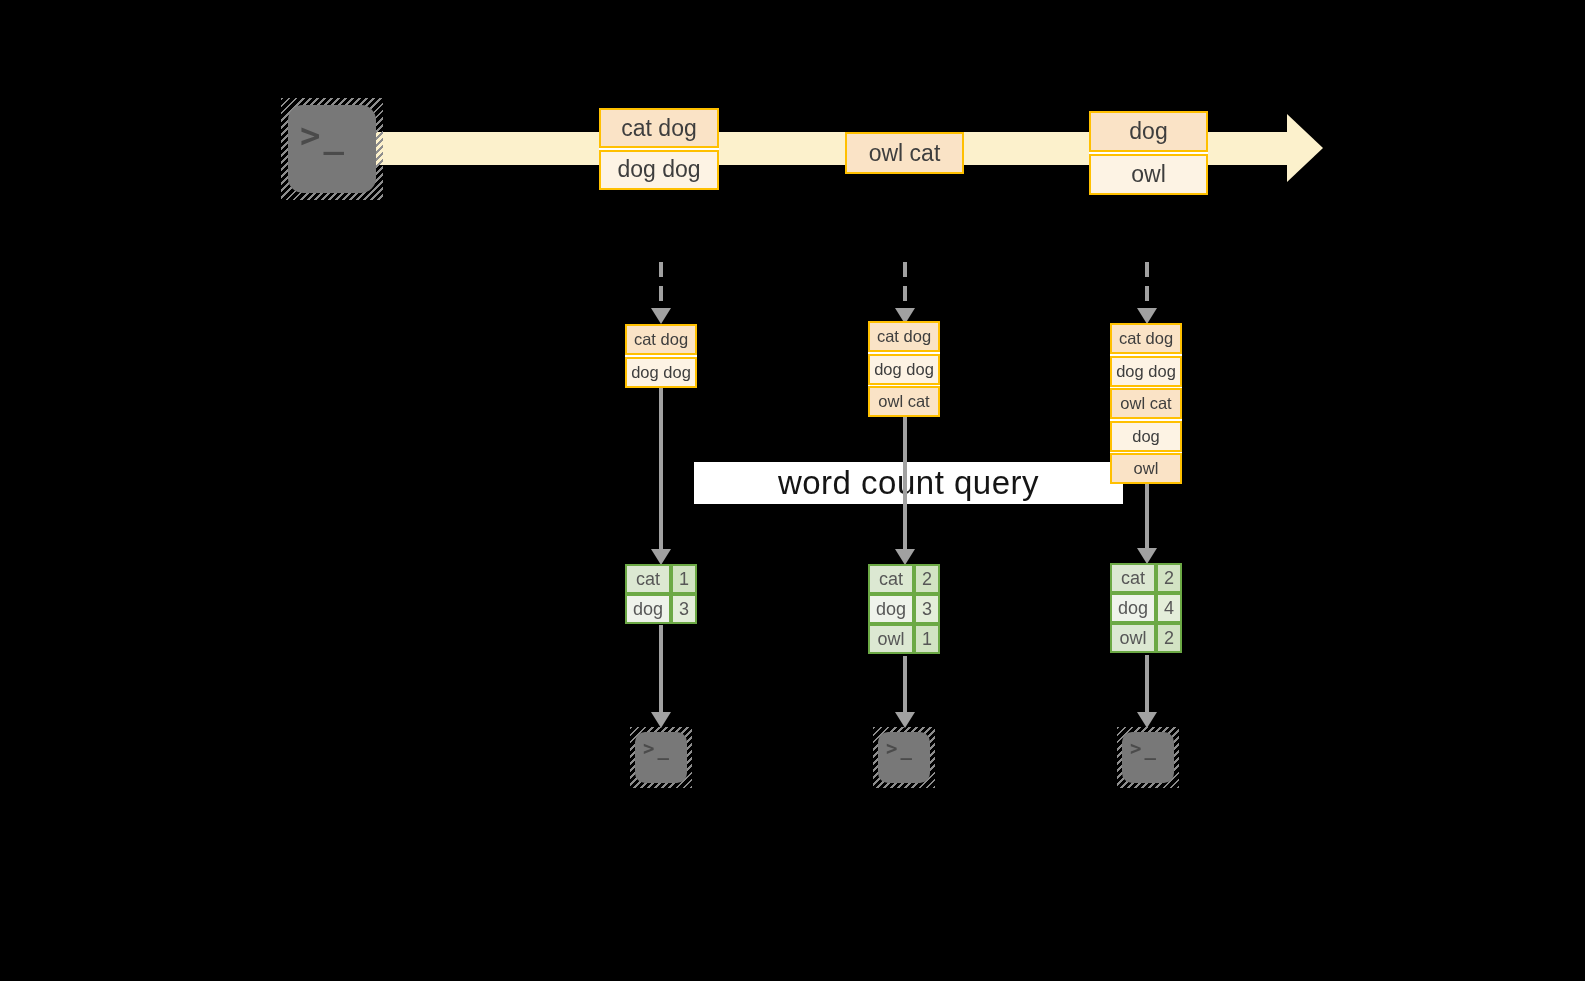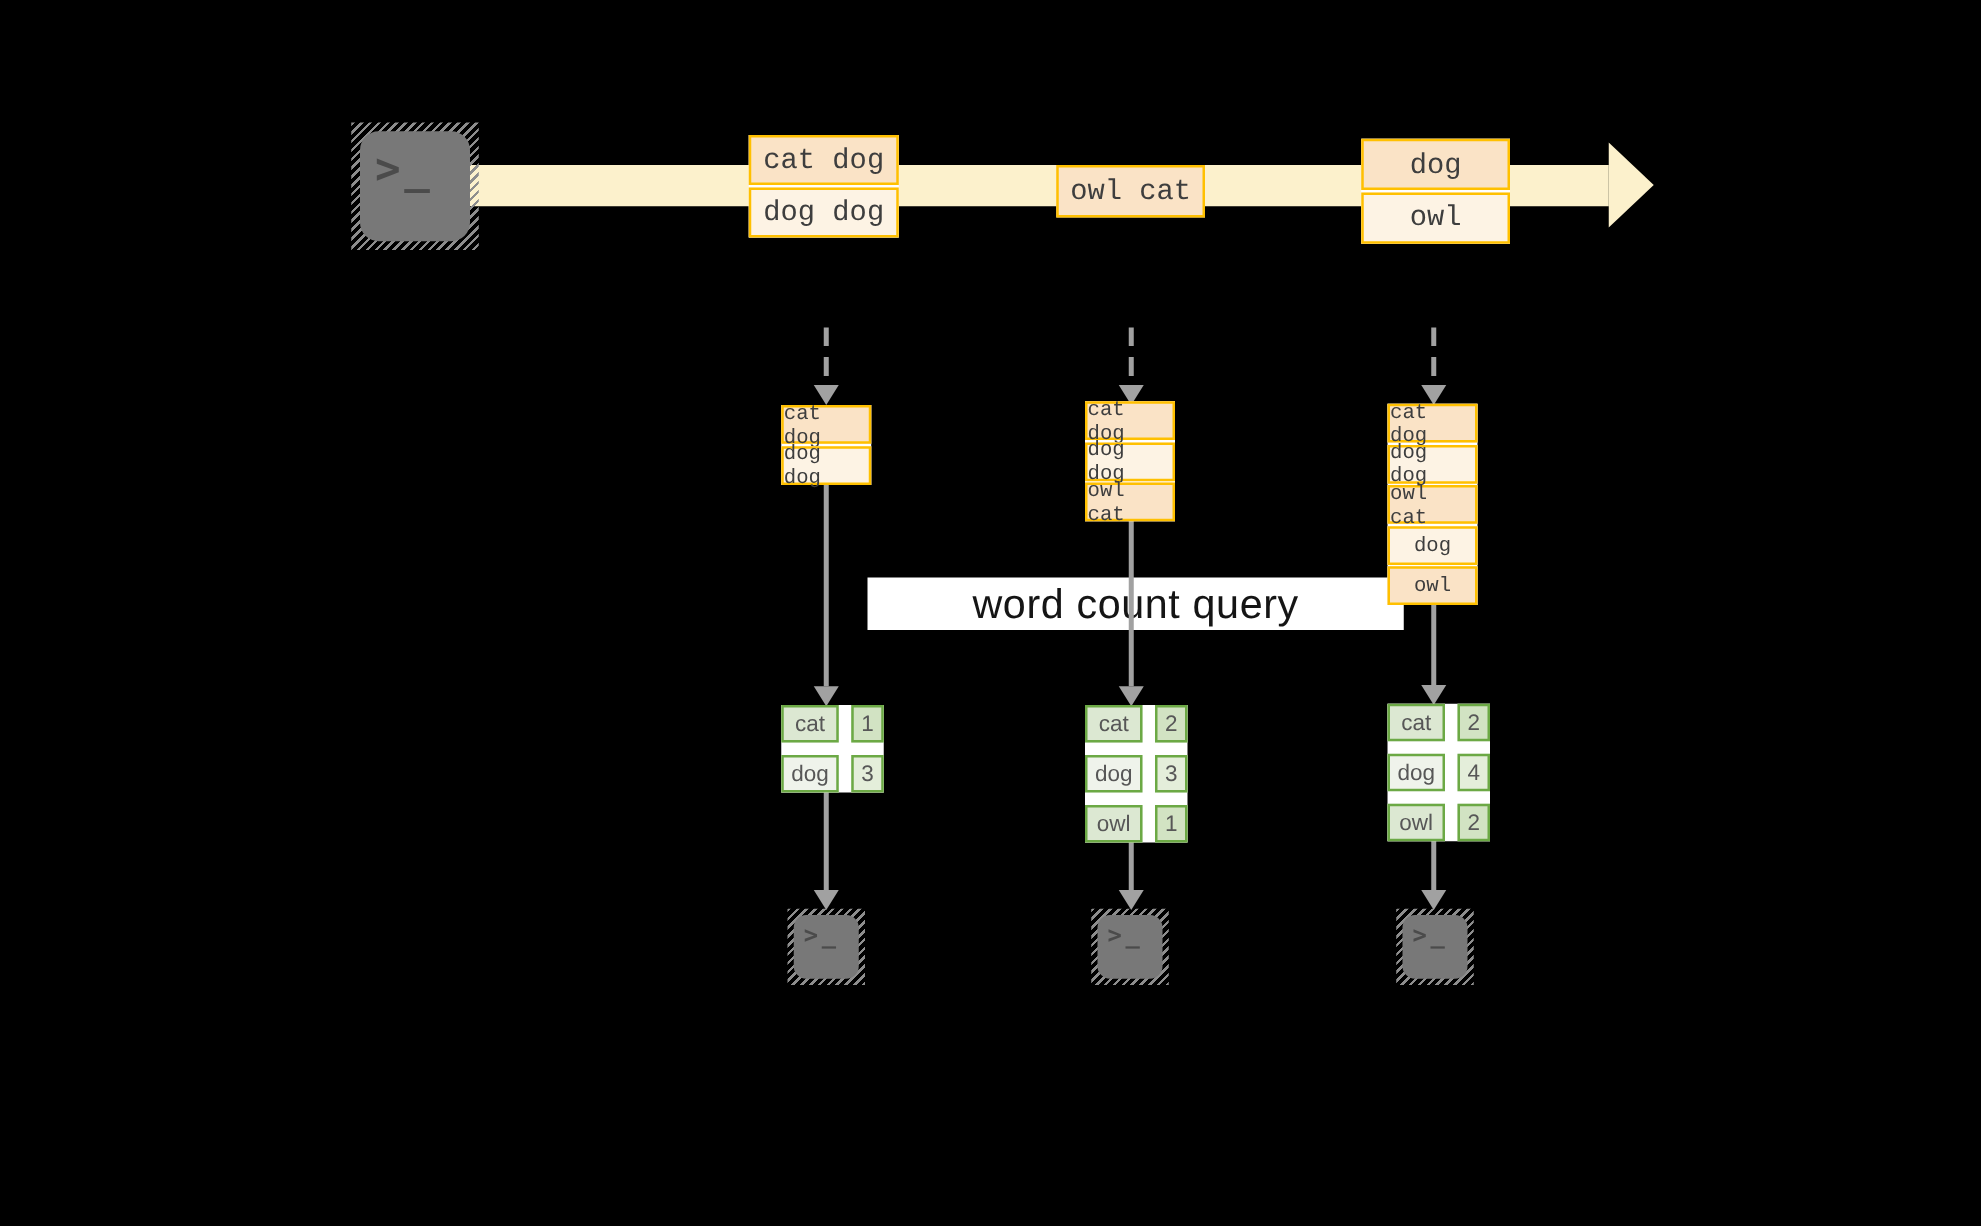--- a/index.html
+++ b/index.html
@@ -7,32 +7,32 @@
     position:relative; width:1585px; height:981px; background:#000000;
     font-family:"Liberation Sans", sans-serif; overflow:hidden;
   }
   
   .band { position:absolute; background:#FCF1CC; z-index:0; }
   .band-head { position:absolute; width:0; height:0; z-index:0;
     border-top:34px solid transparent; border-bottom:34px solid transparent;
     border-left:36px solid #FCF1CC; }
   
   .obox { position:absolute; display:flex; flex-direction:column; gap:1.5px;
-    background:#ffffff; z-index:3;font-family:Liberation Mono, monospace; }
+    background:#ffffff; z-index:3; }
   .obox.on-band { z-index:1; }
   .ocell { box-sizing:border-box; border:2.5px solid #FFC000; color:#3e3e3e;
     display:flex; align-items:center; justify-content:center; }
   .fill-dark  { background:#FAE3C6; }
   .fill-light { background:#FDF3E4; }
   .tcell  { width:120px; height:40px; font-size:23px; }
   .tcell1 { width:119px; height:42px; font-size:23px; }
   .scell  { width:72px;  height:31px; font-size:16.5px; }
   
   .gtable { position:absolute; display:grid; grid-template-columns:46px 26px;
-    gap:10px; background:#ffffff; z-index:3; }
+    gap:0; background:#ffffff; z-index:3; }
   .gcell { box-sizing:border-box; border:2px solid #6CA945; height:30px;
     display:flex; align-items:center; justify-content:center;
     font-size:18px; color:#575757; }
   .g-dark-w  { background:#DCE8D2; }
   .g-dark-n  { background:#D2E3C3; }
   .g-light-w { background:#EFF3EB; }
   .g-light-n { background:#E4EEDA; }
   
   .vline { position:absolute; width:4px; background:#A1A1A1; z-index:2; }
   .vdash { position:absolute; width:4px; z-index:2;

